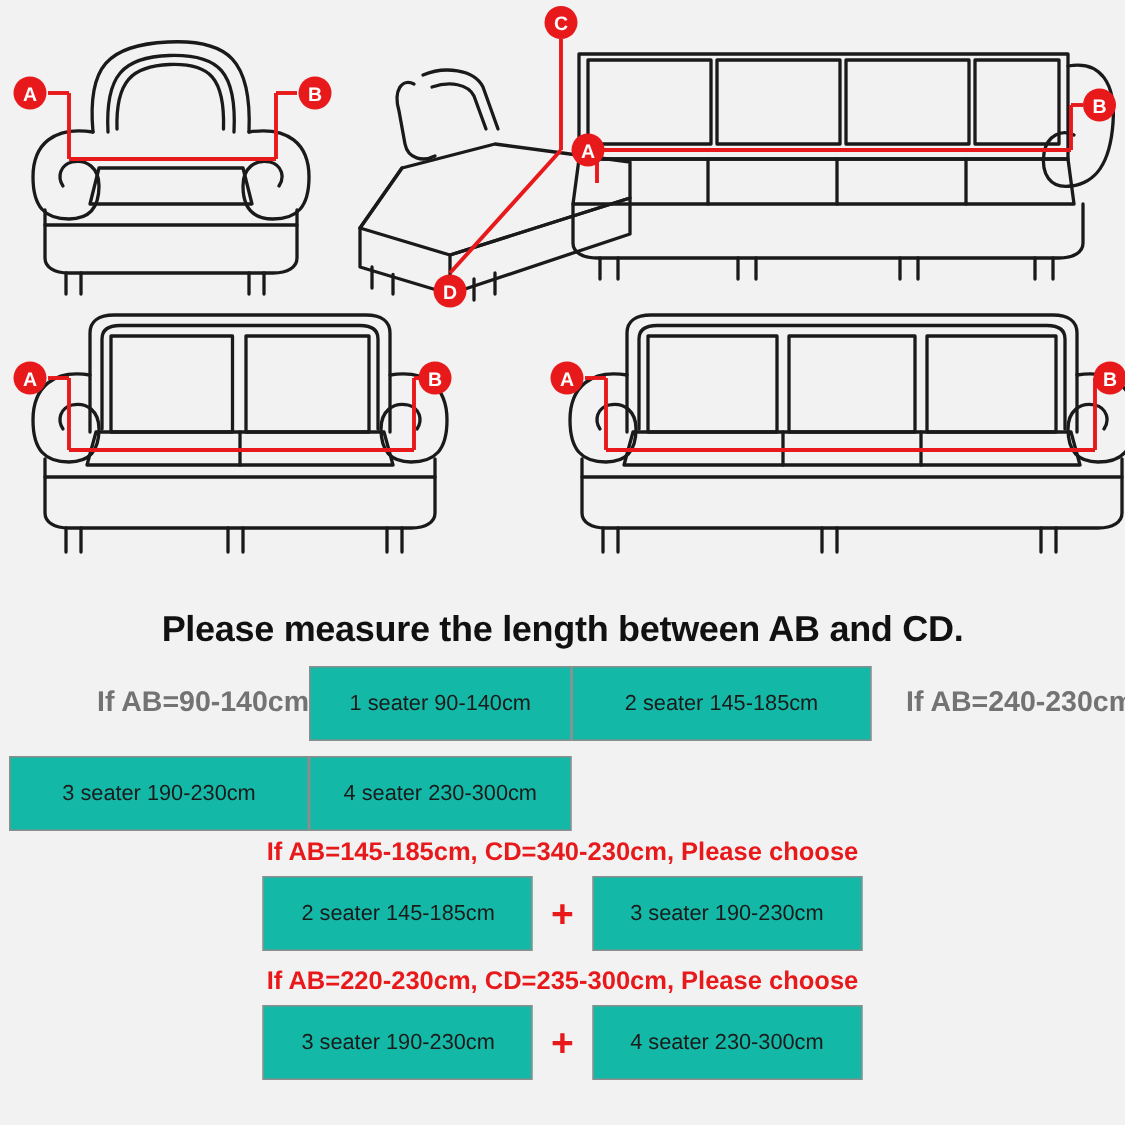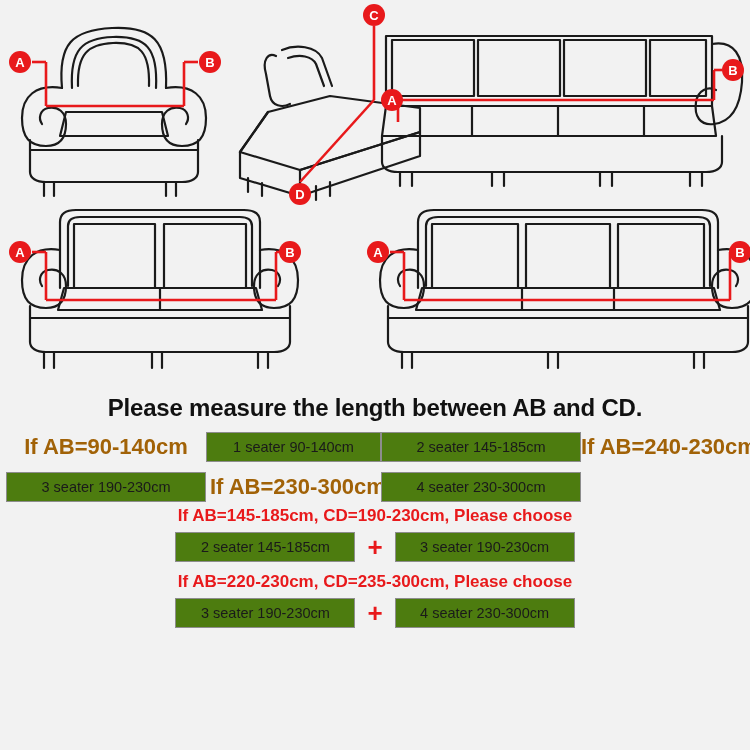--- a/index.html
+++ b/index.html
@@ -26,21 +26,21 @@
     top: 0;
     width: 750px;
     height: 400px;
   }
   .diagram-area svg {
     display: block;
   }
   .text-area {
     position: absolute;
     left: 0;
-    top: 386px;
+    top: 398px;
     width: 750px;
     height: 352px;
   }
   .headline {
     text-align: center;
     font-size: 24px;
     font-weight: bold;
     color: #111;
     letter-spacing: -0.2px;
     margin: 8px 0 6px 0;
@@ -54,35 +54,35 @@
   }
   .size-grid {
     display: grid;
     grid-template-columns: 200px 175px 200px 175px;
     column-gap: 0px;
     row-gap: 10px;
     align-items: center;
     padding: 4px 0 0 6px;
   }
   .cond {
-    color: #a16207;
-    font-weight: bold;
-    font-size: 22px;
-    text-align: center;
+    color: #737373;
+    font-weight: bold;
+    font-size: 19px;
+    text-align: right;
     white-space: nowrap;
   }
   .cond.right-pad {
     padding-left: 4px;
   }
   .boxed {
     border: 1px solid #8d8d8d;
-    background: #4d7c0f;
+    background: #14b8a6;
     color: #1a1a1a;
     font-size: 14.5px;
-    padding: 6px 4px;
+    padding: 16px 4px;
     text-align: center;
     white-space: nowrap;
   }
   .sect-line {
     color: #e8191b;
     font-weight: bold;
     font-size: 17px;
     text-align: center;
     margin: 4px 0 6px 0;
   }
@@ -292,26 +292,25 @@
 
     <div class="headline">Please measure the length between AB and CD.</div>
 
     <div class="size-grid">
       <div class="cond">If AB=90-140cm</div>
       <div class="boxed">1 seater 90-140cm</div>
       <div class="boxed">2 seater 145-185cm</div>
 
       <div class="cond">If AB=240-230cm</div>
       <div class="boxed">3 seater 190-230cm</div>
-      <div class="cond right-pad">If AB=230-300cm</div>
       <div class="boxed">4 seater 230-300cm</div>
     </div>
 
 
-    <div class="sect-line">If AB=145-185cm, CD=190-230cm, Please choose</div>
+    <div class="sect-line">If AB=145-185cm, CD=340-230cm, Please choose</div>
     <div class="pair-row">
       <div class="boxed">2 seater 145-185cm</div>
       <div class="plus">+</div>
       <div class="boxed">3 seater 190-230cm</div>
     </div>
 
     <div class="sect-line">If AB=220-230cm, CD=235-300cm, Please choose</div>
     <div class="pair-row">
       <div class="boxed">3 seater 190-230cm</div>
       <div class="plus">+</div>

